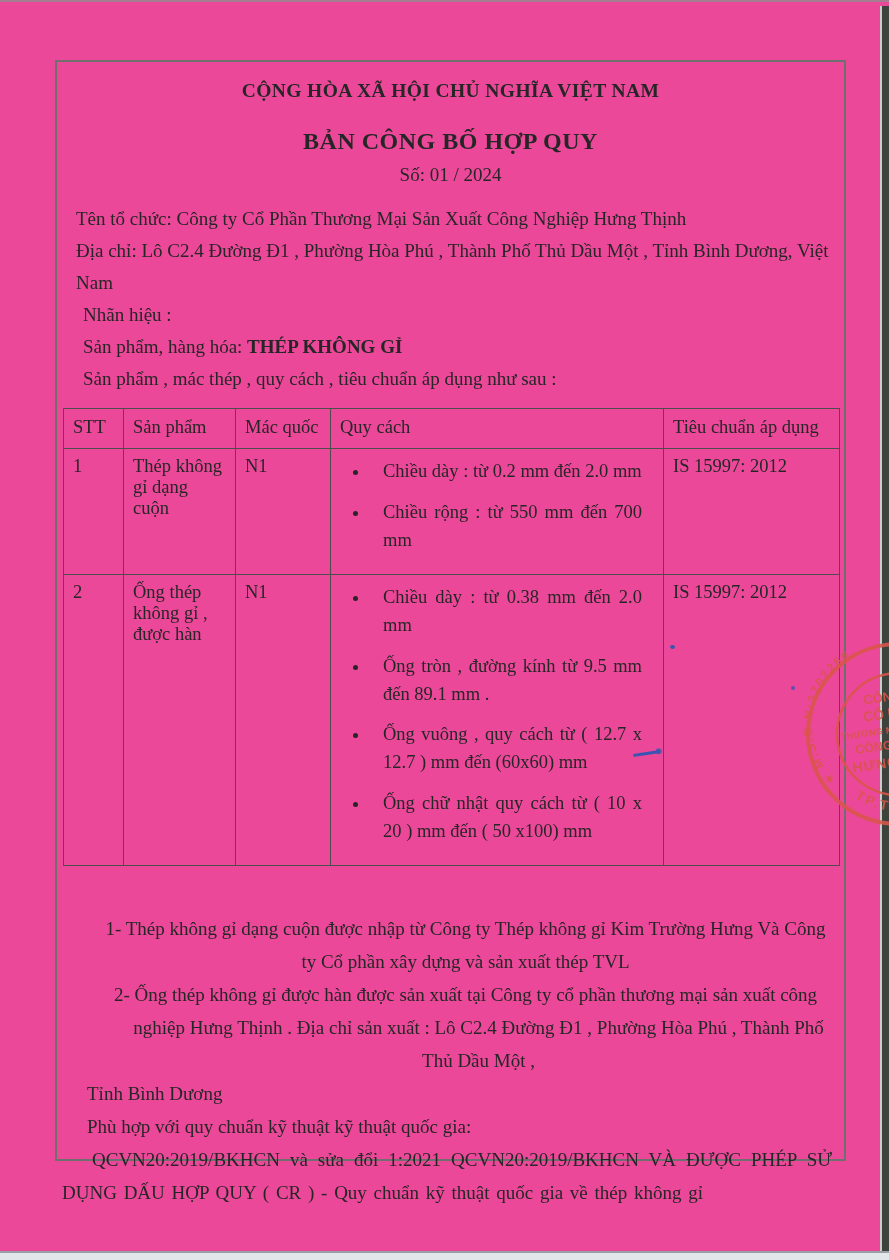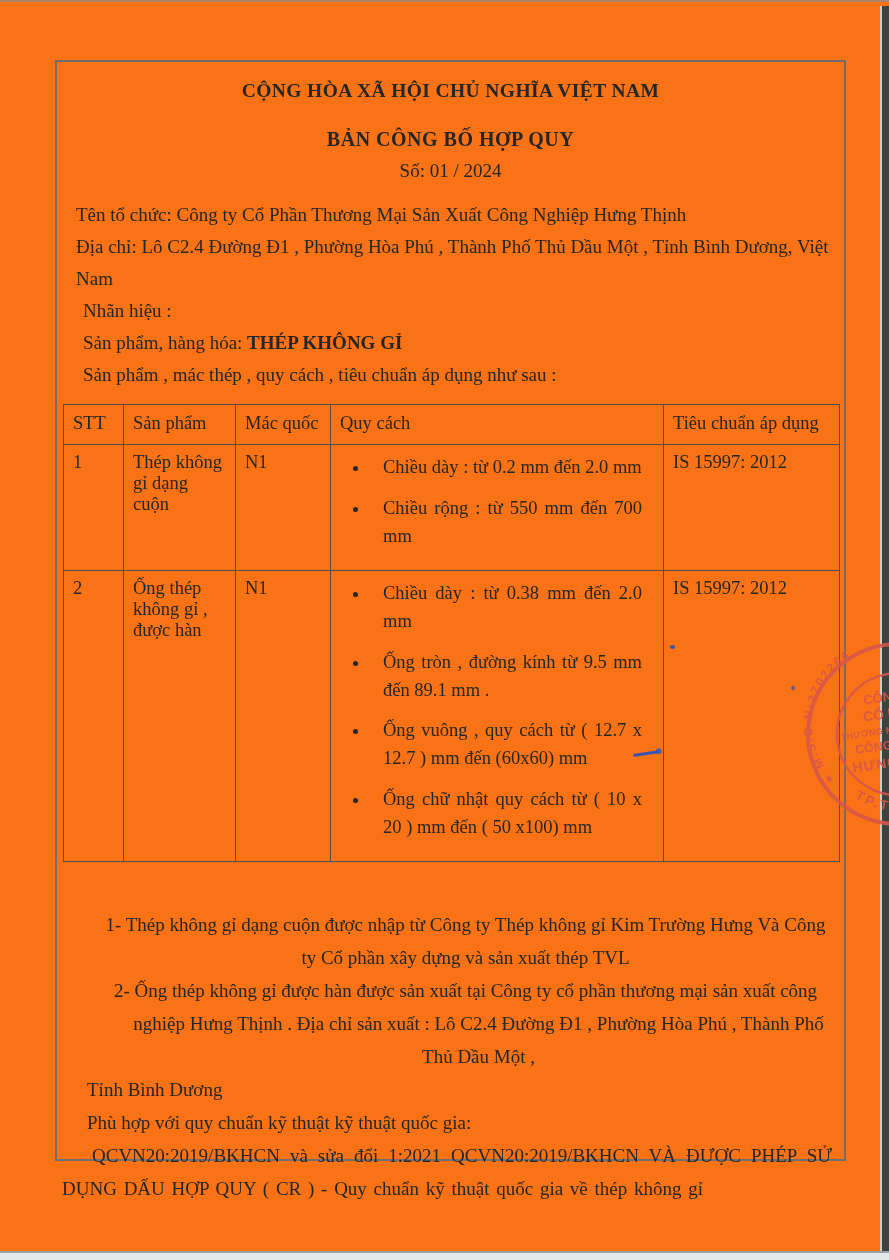--- a/index.html
+++ b/index.html
@@ -1,36 +1,36 @@
 <!DOCTYPE html>
 <html><head>
 <meta charset="utf-8">
 <style>
   html,body{margin:0;padding:0;}
   body{width:889px;height:1260px;overflow:hidden;background:#fbfbf9;
        font-family:"Liberation Serif","DejaVu Serif",serif;color:#262626;}
-  .page{position:relative;width:889px;height:1260px;background:#f97316;overflow:hidden;}
+  .page{position:relative;width:889px;height:1260px;background:#ec4899;overflow:hidden;}
 
   
   .scan-top{position:absolute;left:0;top:0;width:889px;height:2px;background:#8d8d8d;opacity:.75;}
   .scan-right{position:absolute;right:0;top:6px;width:7px;height:1246px;background:#3d423d;}
   .scan-right-hl{position:absolute;right:7px;top:6px;width:2px;height:1246px;background:#c9cdc9;}
   .scan-bottom-line{position:absolute;left:0;top:1251px;width:889px;height:2px;background:#99a1a7;}
   .scan-bottom-band{position:absolute;left:0;top:1253px;width:889px;height:7px;background:#e2e7ea;}
 
   
   .sheet{position:absolute;left:55px;top:60px;width:791px;height:1101px;
          border:2px solid #6f6f6f;box-sizing:border-box;background:transparent;}
 
   .center{text-align:center;}
   .republic{margin-top:18px;font-size:19.5px;font-weight:bold;letter-spacing:.4px;}
   .motto-wrap{margin-top:7px;}
   .motto{display:inline-block;font-size:18px;font-weight:bold;
          border-bottom:2.5px solid #2a2a2a;padding:0 10px 3px 24px;}
-  .doc-title{margin-top:26px;font-size:20px;font-weight:bold;letter-spacing:.5px;}
+  .doc-title{margin-top:26px;font-size:24px;font-weight:bold;letter-spacing:.5px;}
   .doc-number{margin-top:9px;font-size:19px;}
 
   .info{margin:17px 14px 0 19px;font-size:19px;line-height:32px;}
   .info p{margin:0;}
   .indent2{margin-left:7px !important;}
   b.prod{font-weight:bold;}
 
   
   table.spec{border-collapse:collapse;margin:13px 0 0 6px;table-layout:fixed;width:776px;
              font-size:18.5px;}

